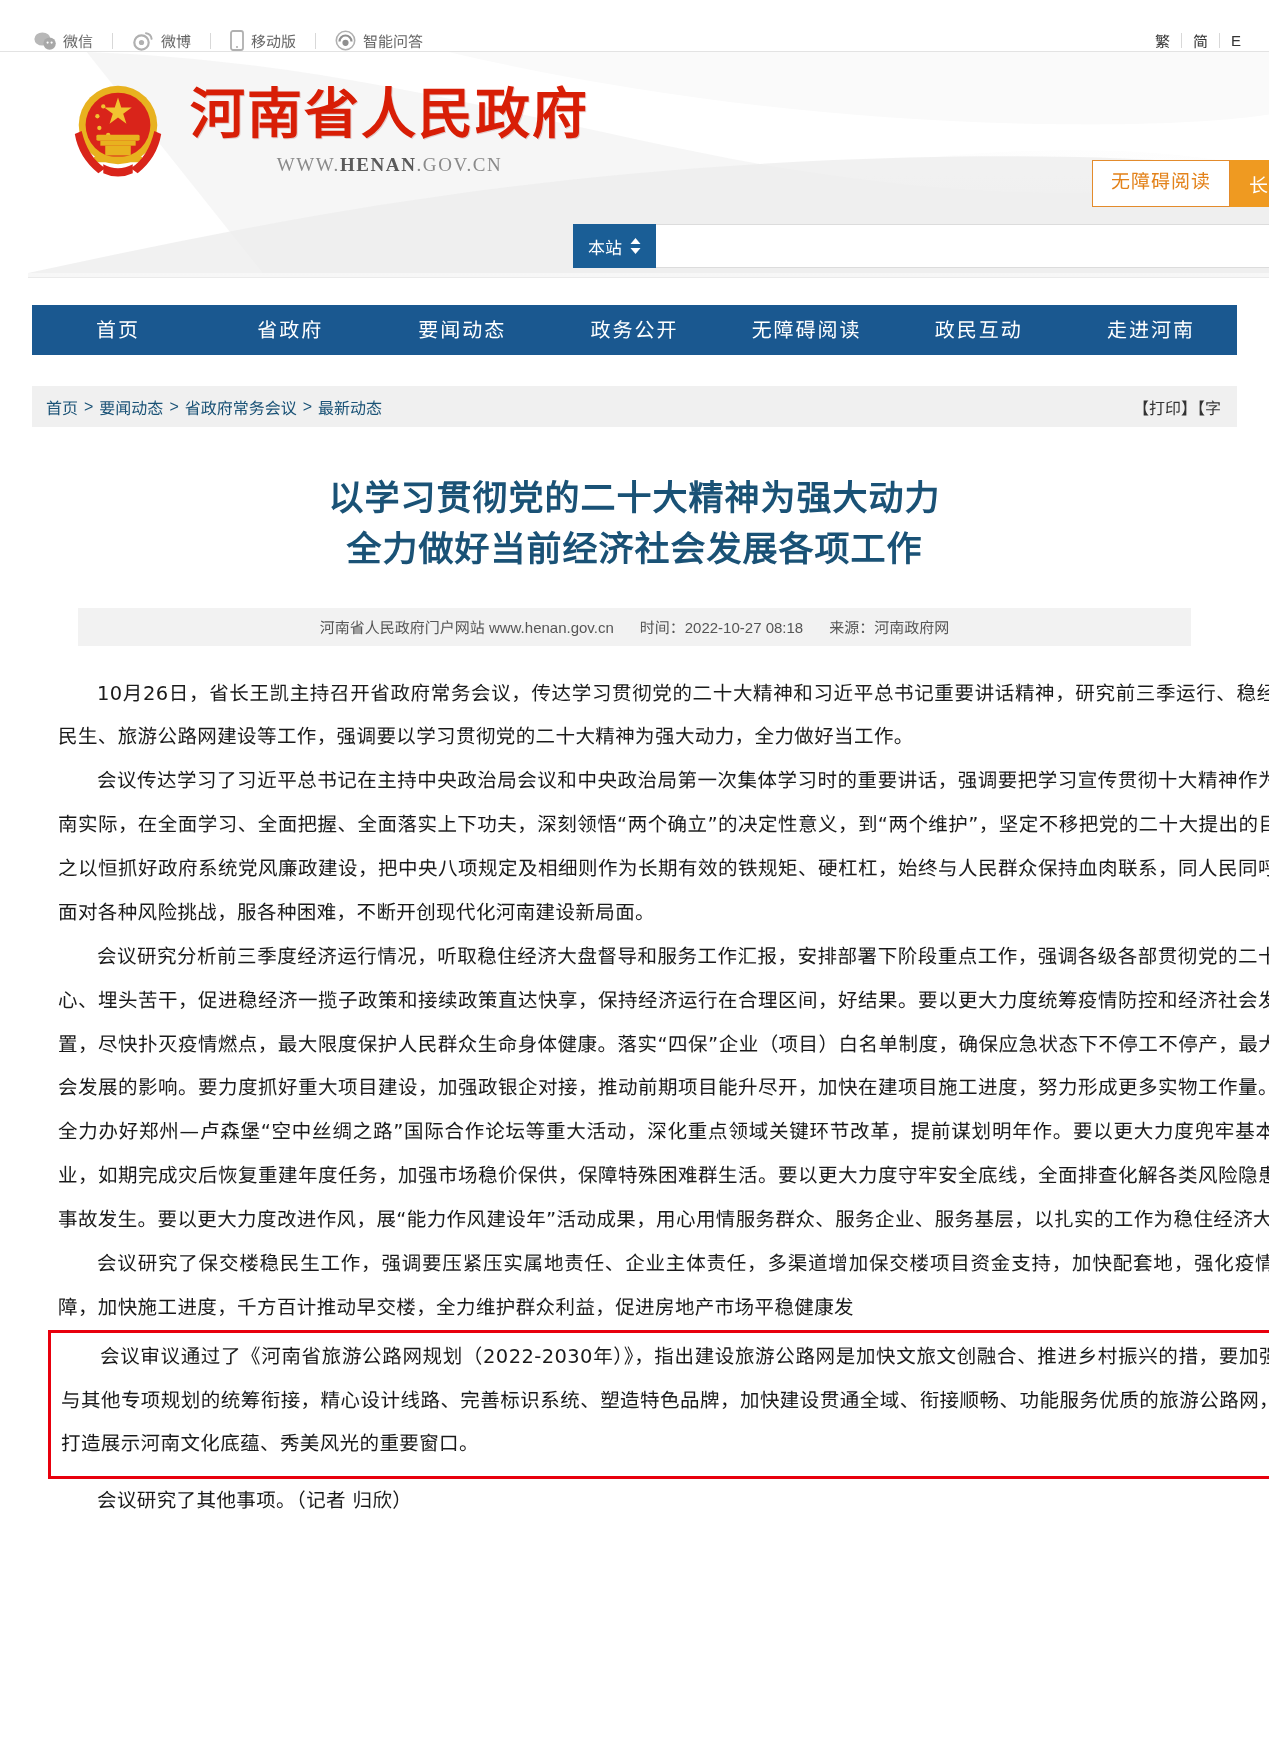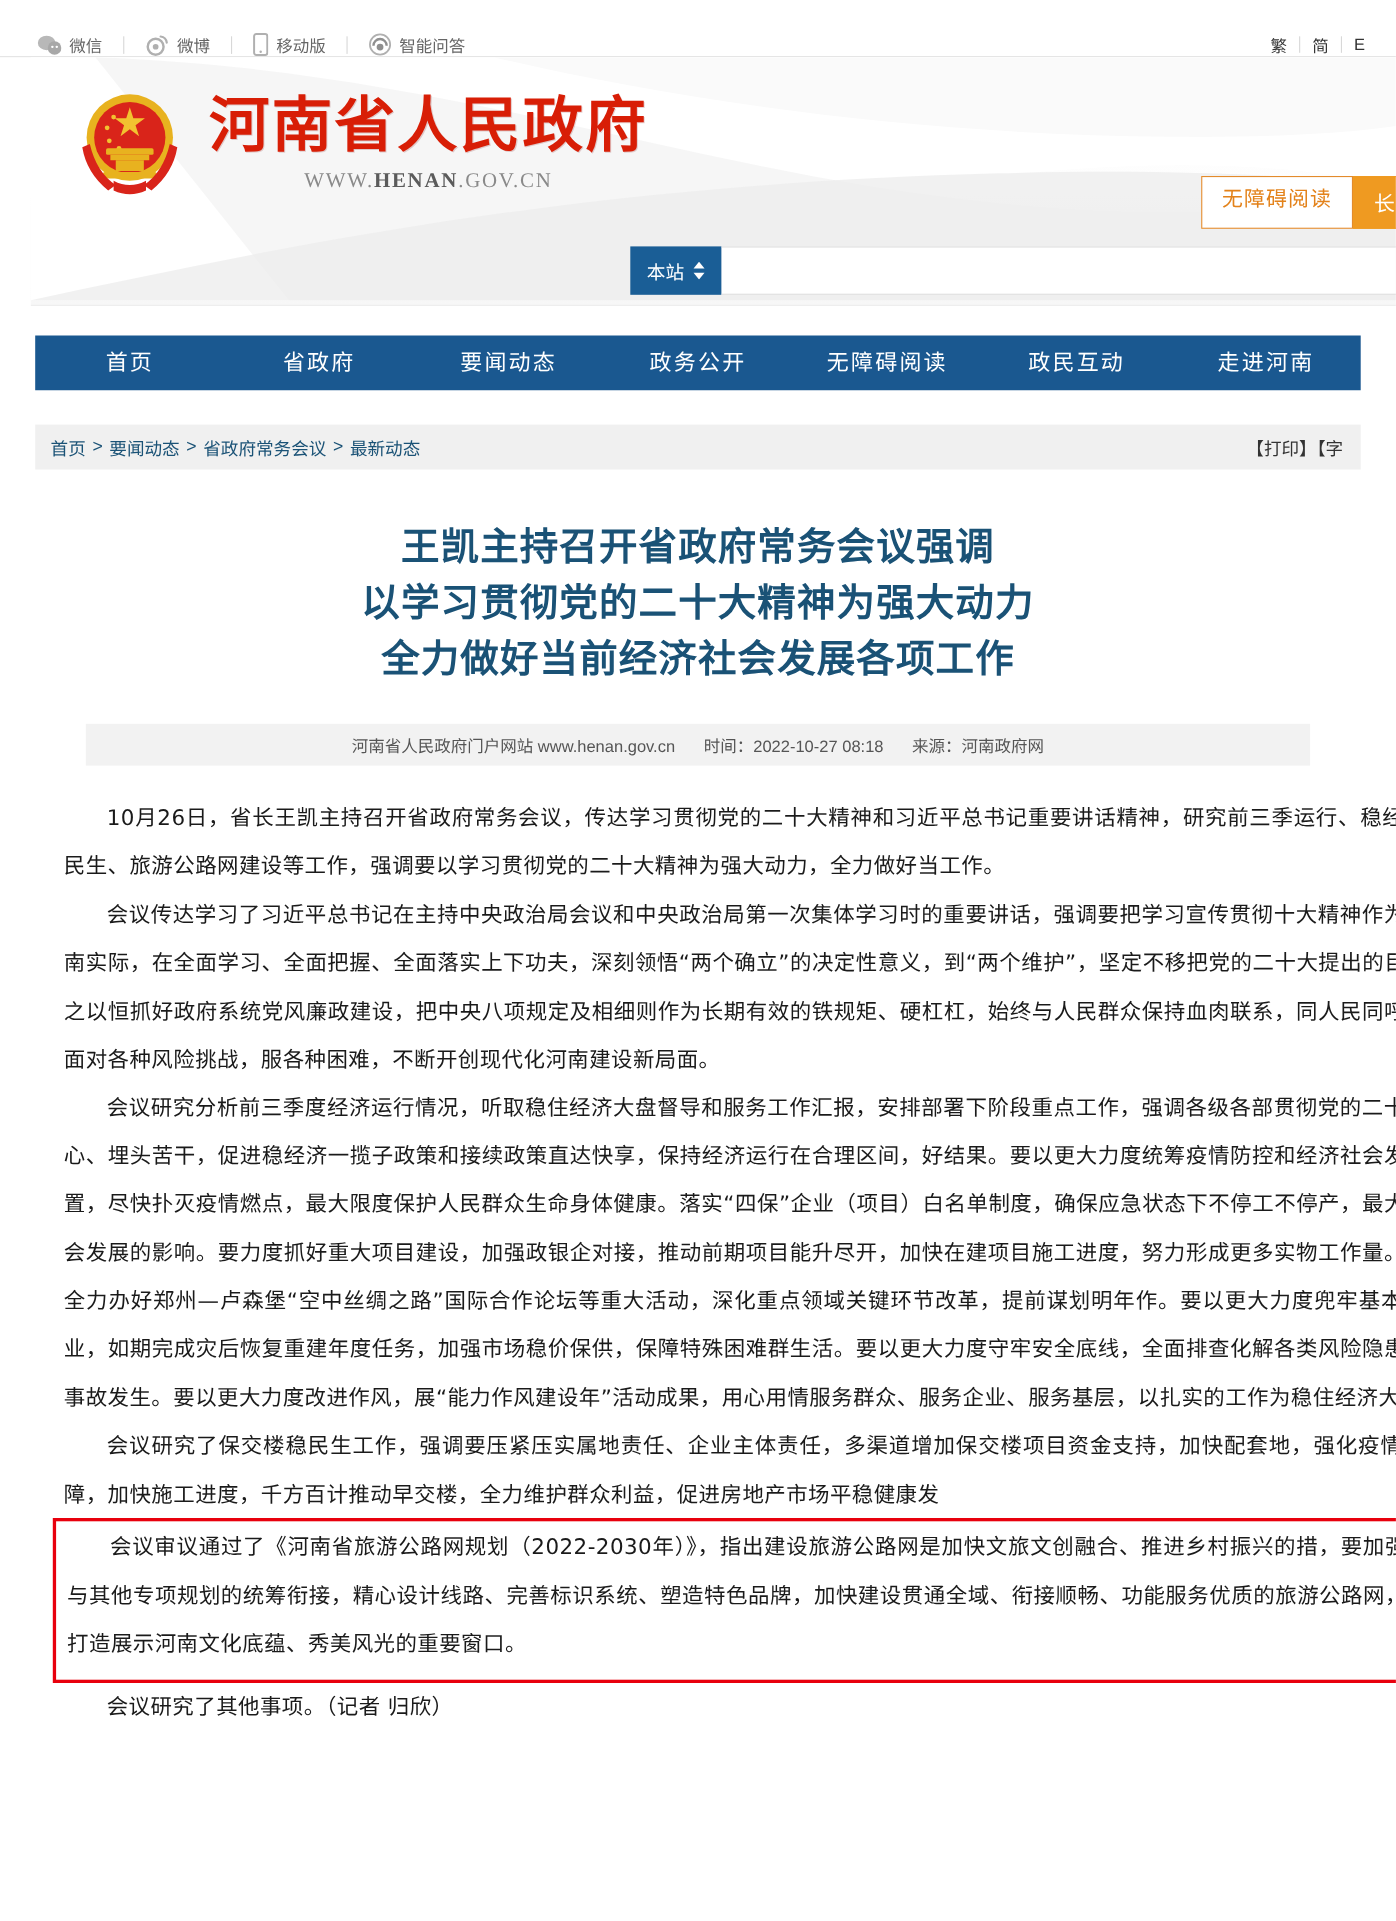--- a/index.html
+++ b/index.html
@@ -369,21 +369,20 @@
   <span class="crumb">省政府常务会议</span>
   <span class="crumb-sep">&gt;</span>
   <span class="crumb">最新动态</span>
   <span class="crumb-tools">【打印】【字</span>
 </div>
 
 <div class="article">
   <div class="art-inner">
 
     <div class="art-title">
-      <div class="l1">王凯主持召开省政府常务会议强调</div>
       <div class="l2">以学习贯彻党的二十大精神为强大动力</div>
       <div class="l3">全力做好当前经济社会发展各项工作</div>
     </div>
 
     <div class="art-meta">
       <span>河南省人民政府门户网站 www.henan.gov.cn</span>
       <span>时间：2022-10-27 08:18</span>
       <span>来源：河南政府网</span>
     </div>
 

